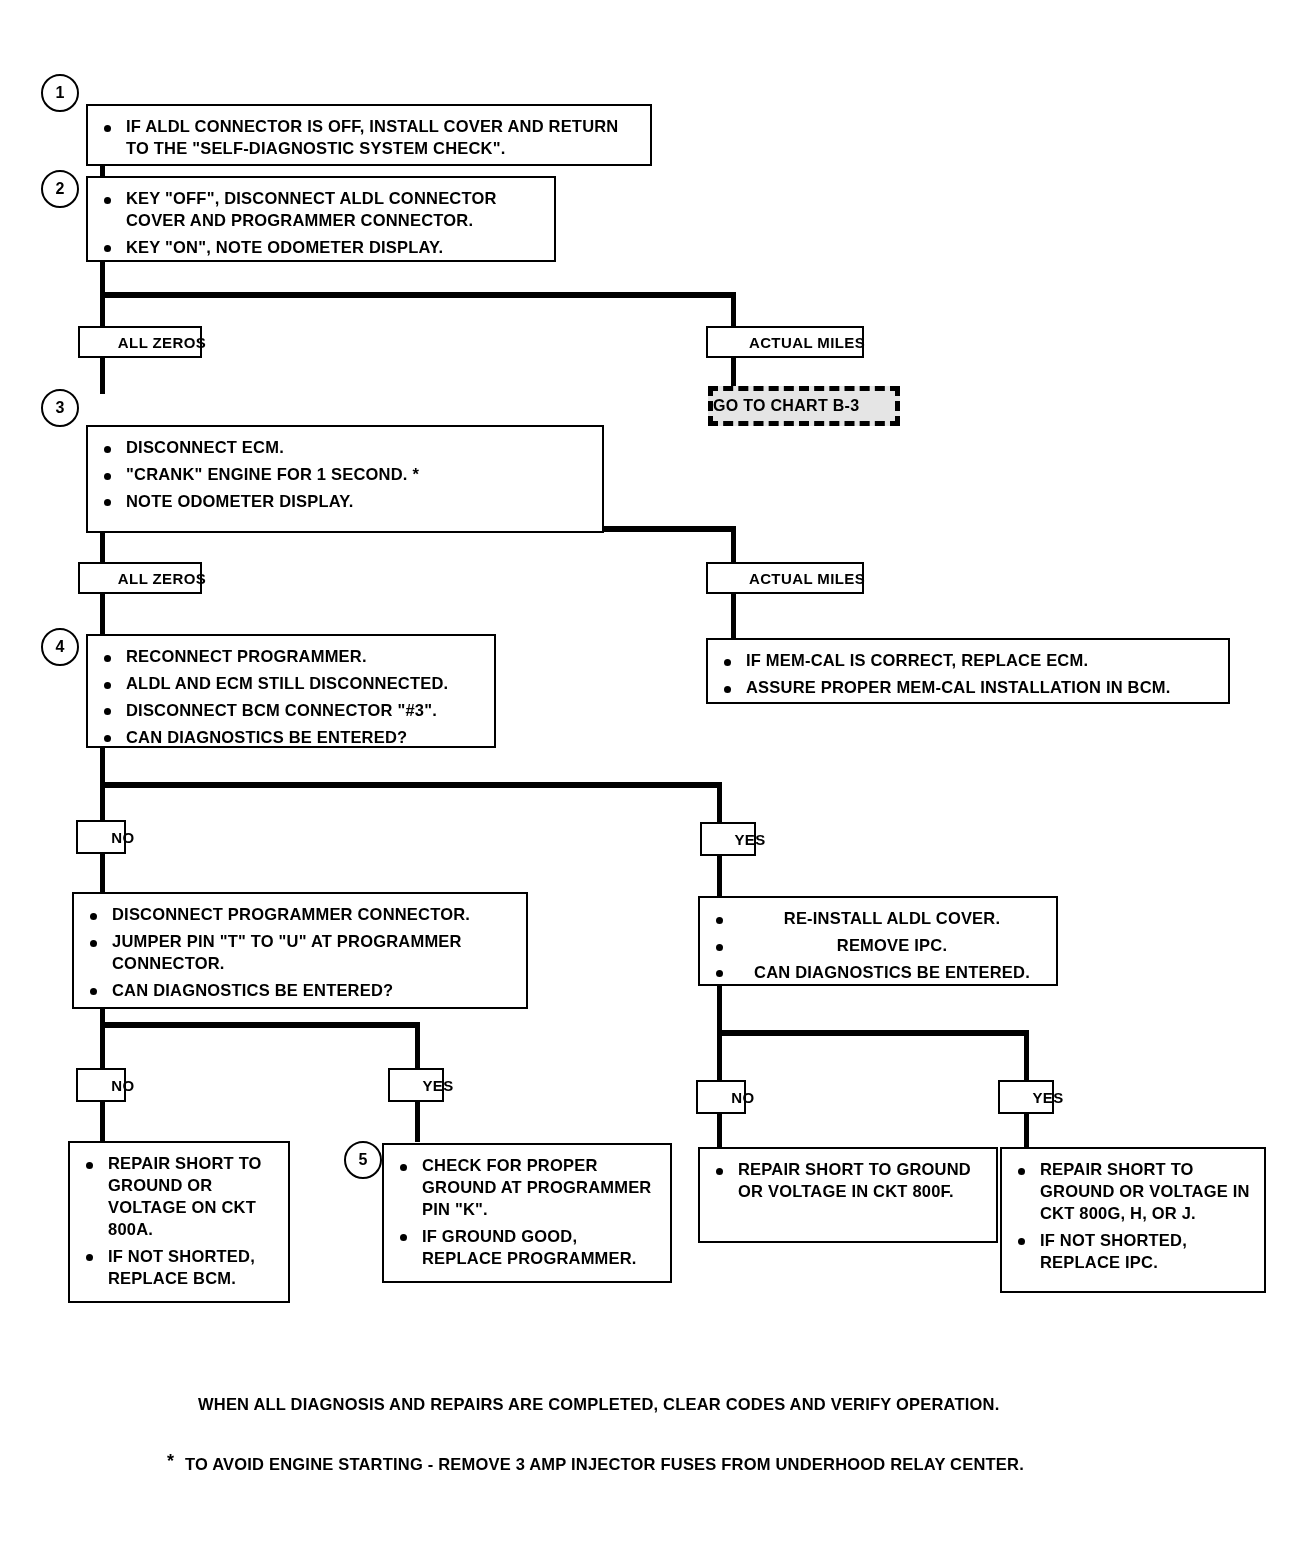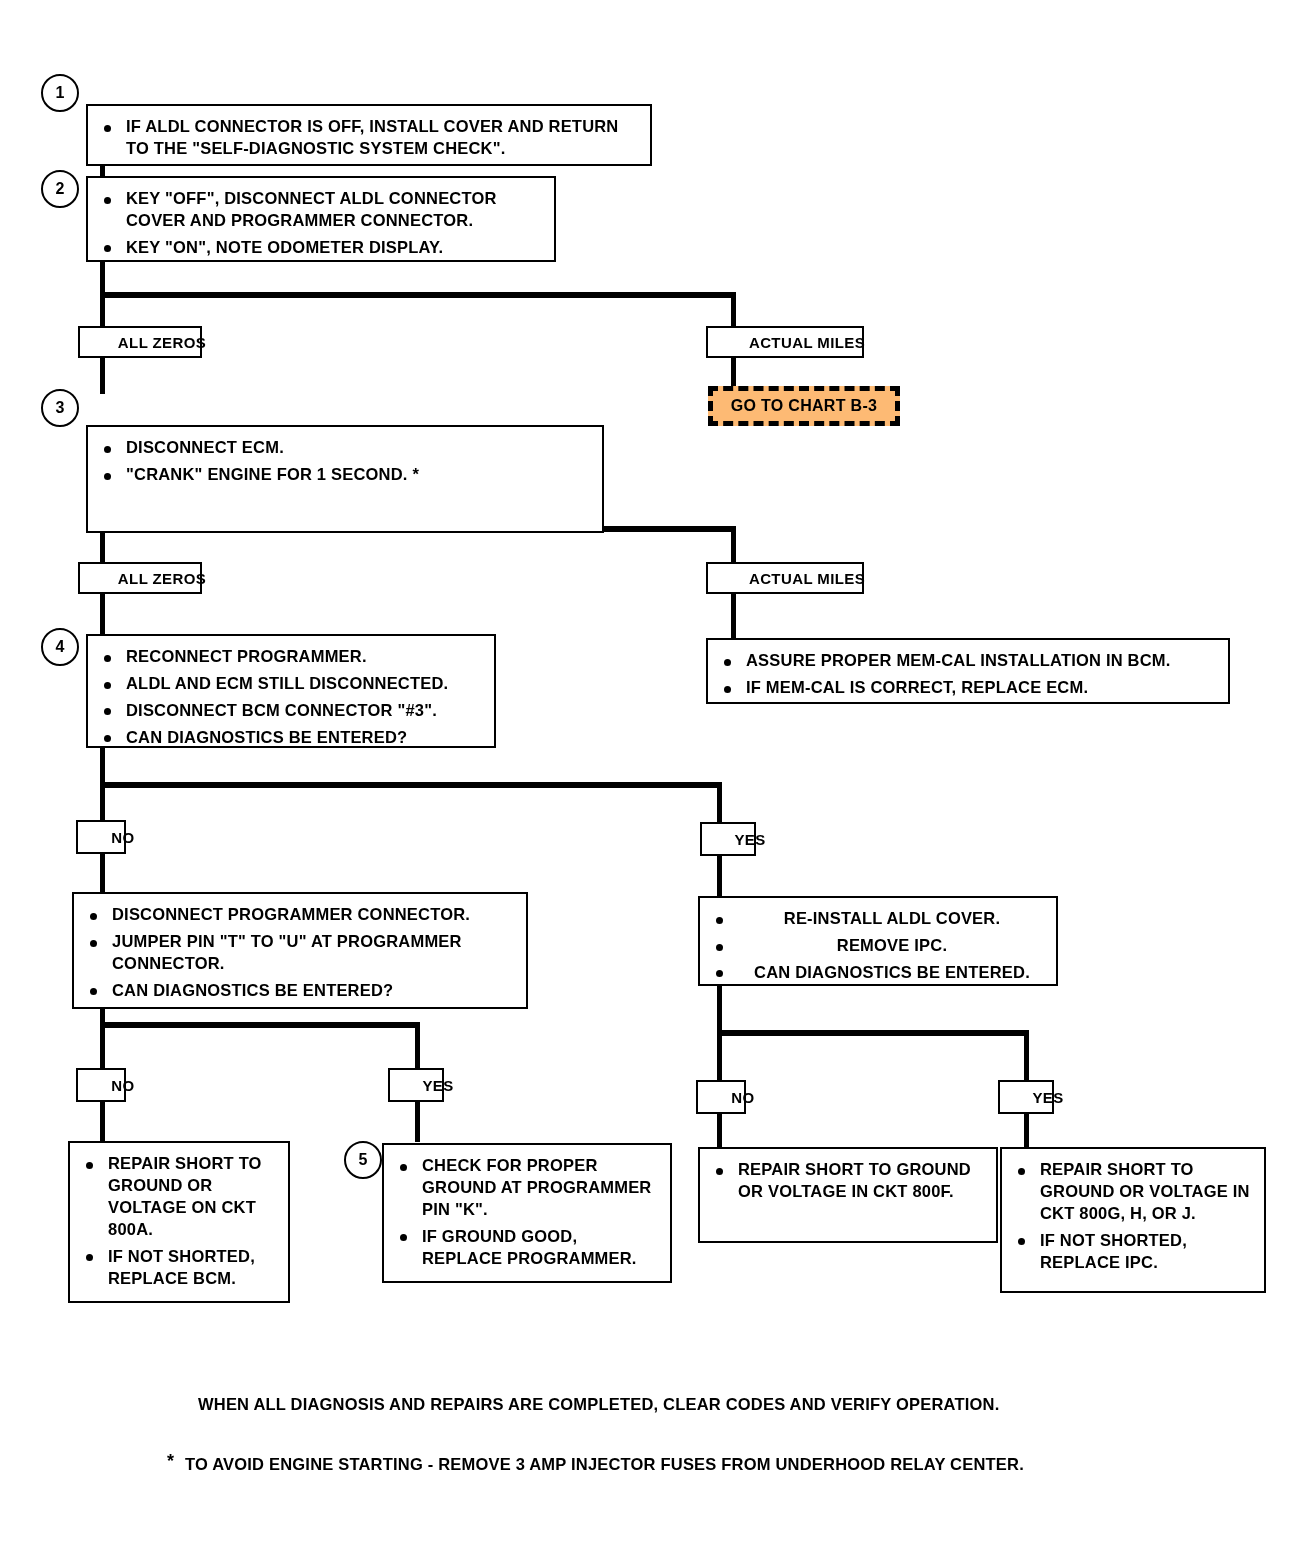--- a/index.html
+++ b/index.html
@@ -67,28 +67,27 @@
     z-index:7;
     white-space:nowrap;
     padding-left:44px;
   }
 
   
   .dashed{
     position:absolute;
     box-sizing:border-box;
     border:5px dashed #000;
-    background:#fdba74;
+    background:#e5e5e5;
     font-size:16px;
     font-weight:700;
     letter-spacing:.3px;
     text-transform:uppercase;
     display:flex;
     align-items:center;
-    justify-content:center;
     z-index:7;
     white-space:nowrap;
   }
 
   
   .step{
     position:absolute;
     width:34px;height:34px;
     border:2.5px solid #000;
     border-radius:50%;
@@ -209,20 +208,24 @@
   <div class="box" style="left:86px;top:393px;width:518px;height:108px;margin-top:32px;">
     <ul>
       <li>
         <span class="bullet"></span>
         <span>DISCONNECT ECM.</span>
       </li>
       <li>
         <span class="bullet"></span>
         <span>"CRANK" ENGINE FOR 1 SECOND.  *</span>
       </li>
+      <li>
+        <span class="bullet"></span>
+        <span>NOTE ODOMETER DISPLAY.</span>
+      </li>
     </ul>
   </div>
 
   <div class="chip" style="left:78px;top:562px;width:124px;height:32px;">
     <span>ALL ZEROS</span>
   </div>
   <div class="chip" style="left:706px;top:562px;width:158px;height:32px;">
     <span>ACTUAL MILES</span>
   </div>
 
@@ -247,25 +250,25 @@
         <span class="bullet"></span>
         <span>CAN DIAGNOSTICS BE ENTERED?</span>
       </li>
     </ul>
   </div>
 
   <div class="box" style="left:706px;top:638px;width:524px;height:66px;">
     <ul>
       <li>
         <span class="bullet"></span>
+        <span>IF MEM-CAL IS CORRECT, REPLACE ECM.</span>
+      </li>
+      <li>
+        <span class="bullet"></span>
         <span>ASSURE PROPER MEM-CAL INSTALLATION IN BCM.</span>
-      </li>
-      <li>
-        <span class="bullet"></span>
-        <span>IF MEM-CAL IS CORRECT, REPLACE ECM.</span>
       </li>
     </ul>
   </div>
 
   <div class="chip" style="left:76px;top:820px;width:50px;height:34px;">
     <span>NO</span>
   </div>
   <div class="chip" style="left:700px;top:822px;width:56px;height:34px;">
     <span>YES</span>
   </div>

